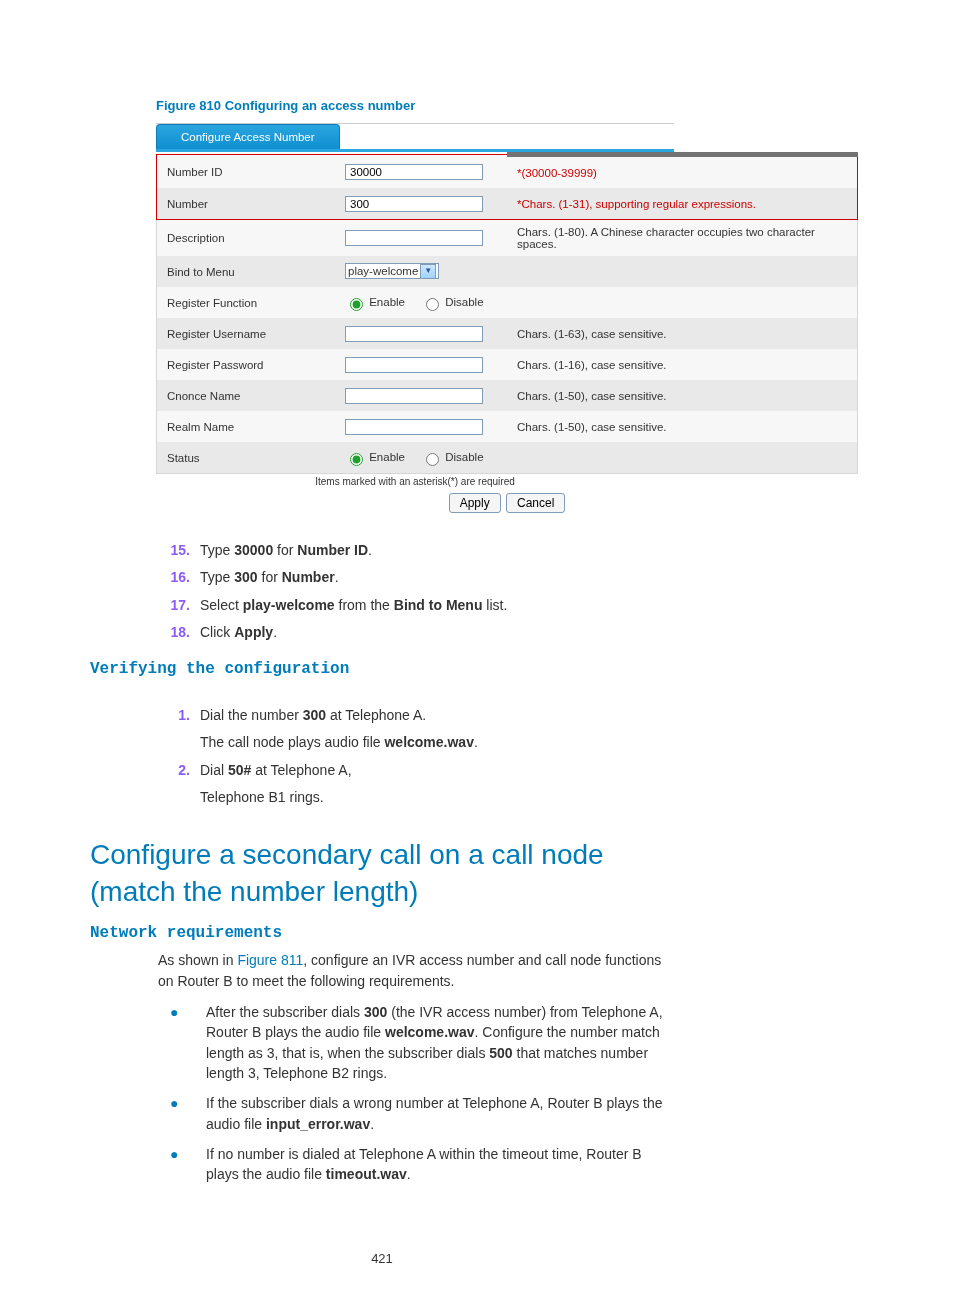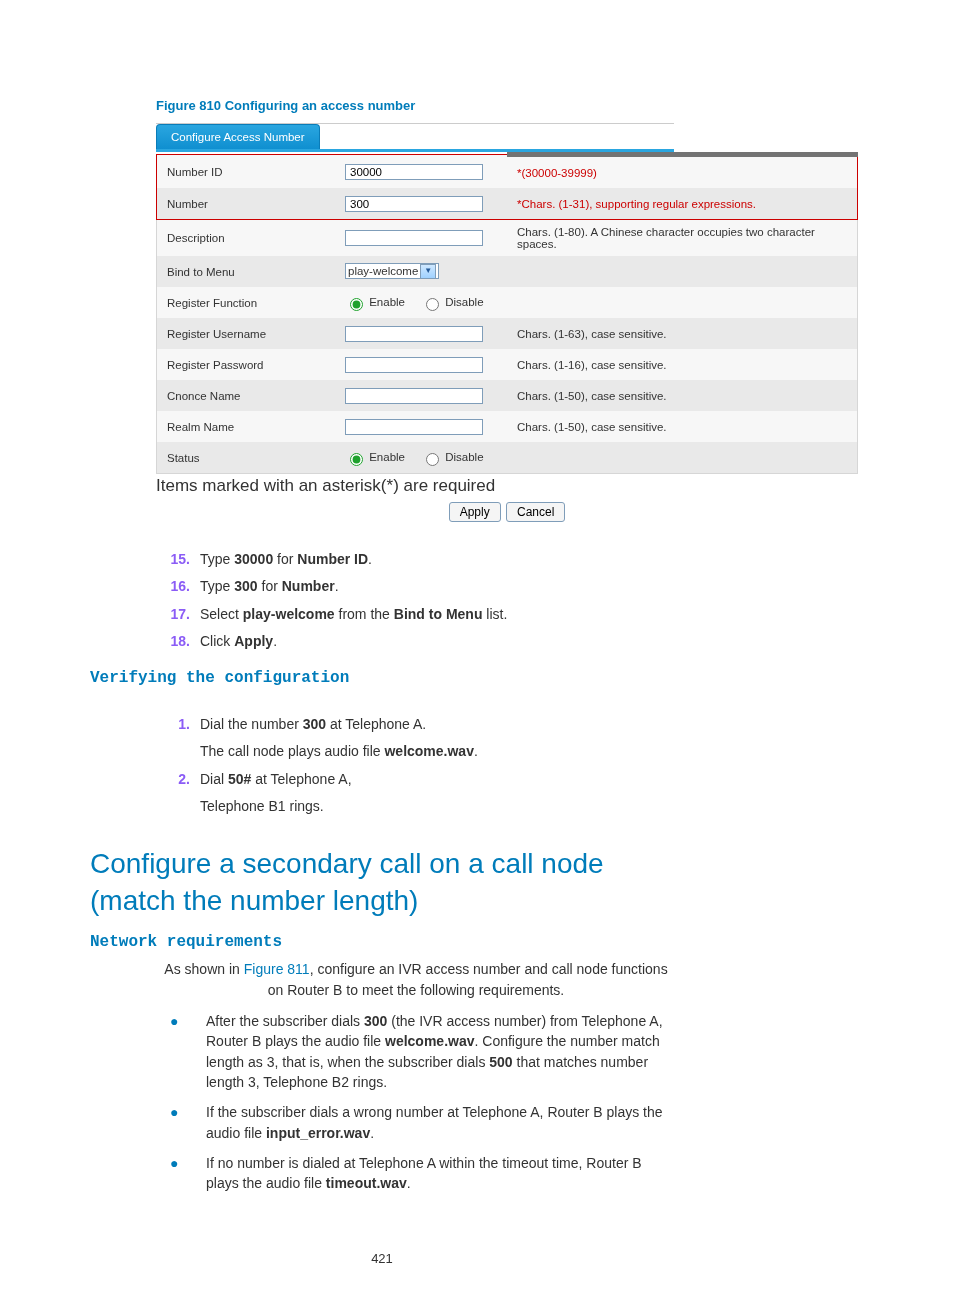--- a/index.html
+++ b/index.html
@@ -25,21 +25,21 @@
   }
   .screenshot {
     margin-left: 66px;
     border-top: 1px solid #ccc;
   }
   .tab {
     display: inline-block;
     background: linear-gradient(#2aa6e0, #0f8fd0);
     color: white;
     font-size: 11.5px;
-    padding: 6px 14px;
+    padding: 6px 24px;
     border: 1px solid #0a7cb8;
     border-bottom: none;
     border-radius: 4px 4px 0 0;
   }
   .cyan-bar {
     height: 3px;
     background: #2aa6e0;
   }
   .form-table {
     width: 702px;
@@ -94,22 +94,23 @@
     accent-color: #1ea12c;
     vertical-align: middle;
   }
   .hint {
     color: #333;
   }
   .red-text {
     color: #c00;
   }
   .required-note {
-    font-size: 17px;
+    font-size: 10px;
     margin: 2px 0 6px 66px;
+    text-align: center;
   }
   .btn-row {
     text-align: center;
     margin: 4px 0 20px 66px;
     width: 702px;
     font-size: 12px;
   }
   .app-btn {
     border: 1px solid #7f9db9;
     background: #f5f5f5;
@@ -151,21 +152,20 @@
     color: #007cba;
     font-weight: normal;
     font-size: 28px;
     margin: 26px 0 14px 0;
     line-height: 1.3;
   }
   .body-text {
     margin-left: 68px;
     font-size: 14px;
     line-height: 1.5;
-    text-align: center;
   }
   .body-text p {
     margin: 8px 0;
   }
   .link {
     color: #007cba;
   }
   .bullet-list {
     margin-left: 68px;
     font-size: 14px;

